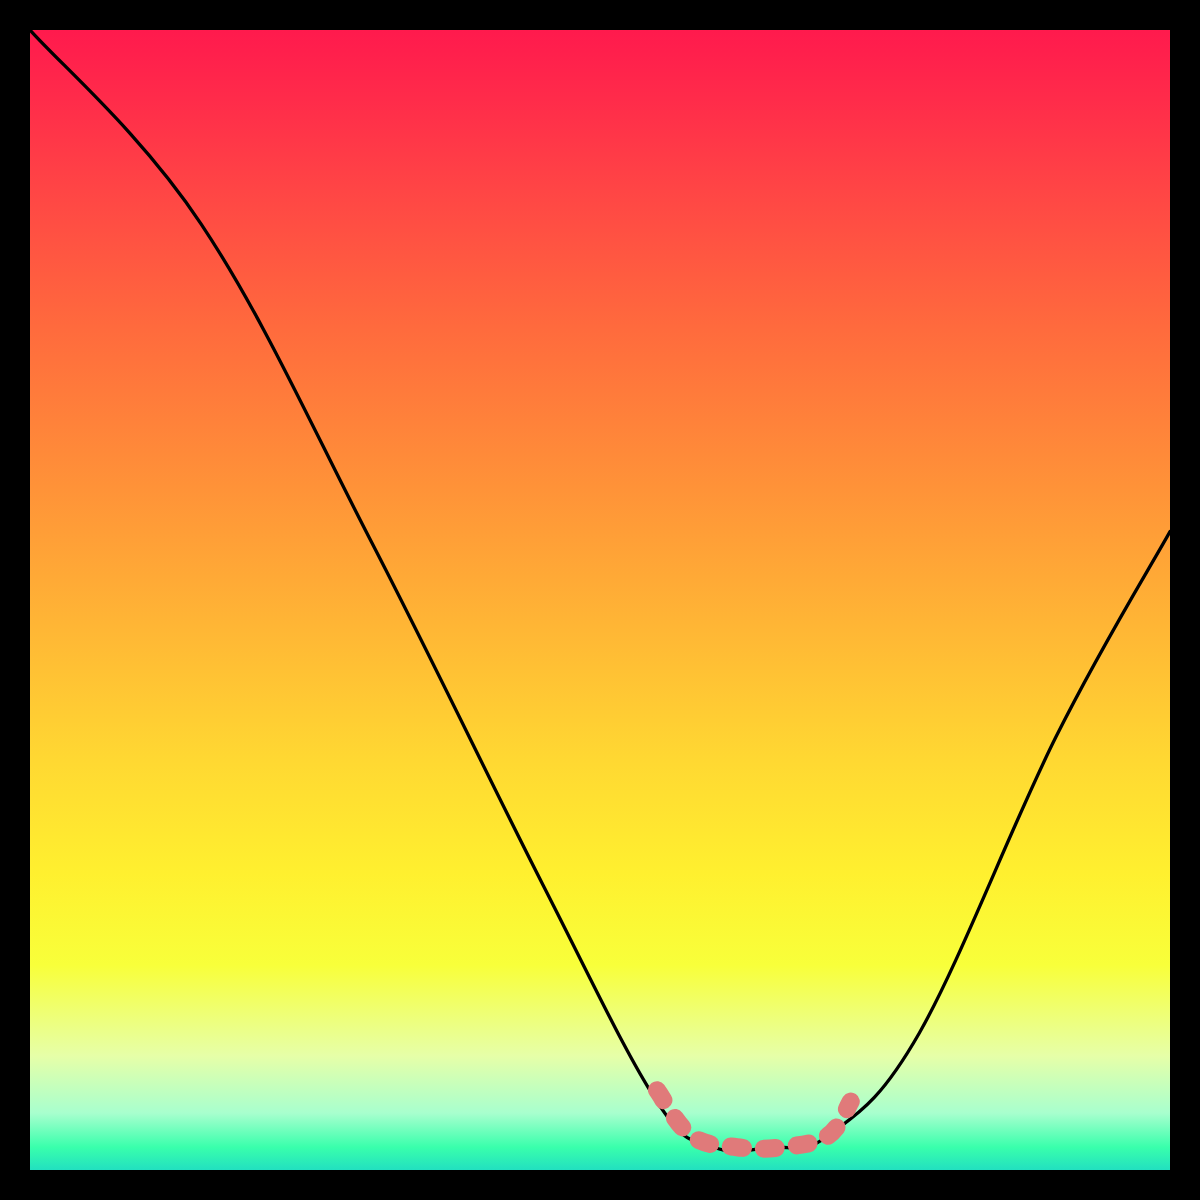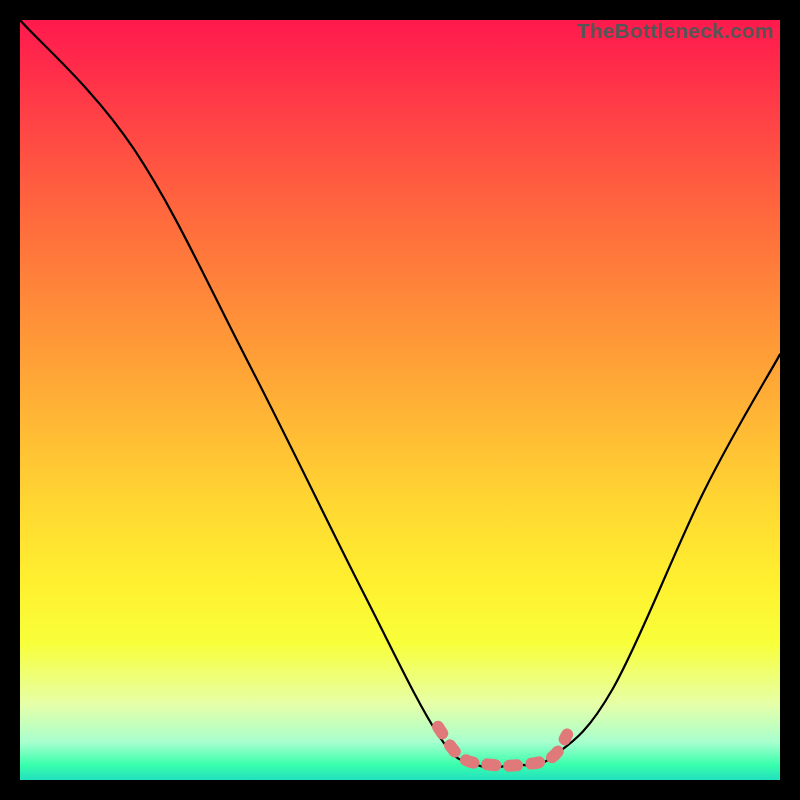--- a/index.html
+++ b/index.html
@@ -54,19 +54,18 @@
     top: 0;
     width: 760px;
     height: 760px;
   }
 </style>
 </head>
 <body>
 
 <div class="outer">
   <div class="plot">
-    <div class="watermark">TheBottleneck.com</div>
     <svg class="curves" viewBox="0 0 760 760" preserveAspectRatio="none">
       <path fill="none" stroke="#000000" stroke-width="2.2" stroke-linecap="round" d="M 0,0 C 20.52,23.256000000000007 72.96000000000001,67.64000000000006 114,129.20000000000005 C 155.04,190.76000000000005 186.96,262.65599999999995 228,341.99999999999994 C 269.04,421.34399999999994 307.8,502.96799999999996 342,570 C 376.2,637.032 397.4800000000001,682.936 418.00000000000006,714.4 C 438.52000000000004,745.8639999999999 442.32,739.328 456,744.8 C 469.68,750.2719999999999 480.32,746.1679999999999 494,744.8 C 507.68,743.432 514.216,750.88 532,737.2 C 549.784,723.5200000000001 565.44,716.68 592.8000000000001,668.8 C 620.1600000000001,620.92 653.904,531.3919999999999 684,471.2 C 714.096,411.008 746.32,359.024 760,334.4"></path>
       <path fill="none" stroke="#e07a7a" stroke-width="12" stroke-linecap="round" stroke-dasharray="8 14" d="M 418.00000000000006,706.8 C 422.10400000000004,712.2719999999999 431.224,730.36 440.79999999999995,737.2 C 450.3759999999999,744.0400000000001 460.256,743.432 471.2,744.8 C 482.144,746.1679999999999 490.656,746.1679999999999 501.6,744.8 C 512.544,743.432 523.792,742.672 532,737.2 C 540.208,731.7280000000001 544.4639999999999,718.504 547.1999999999999,714.4"></path>
     </svg>
   </div>
 </div>
 
 </body></html>

